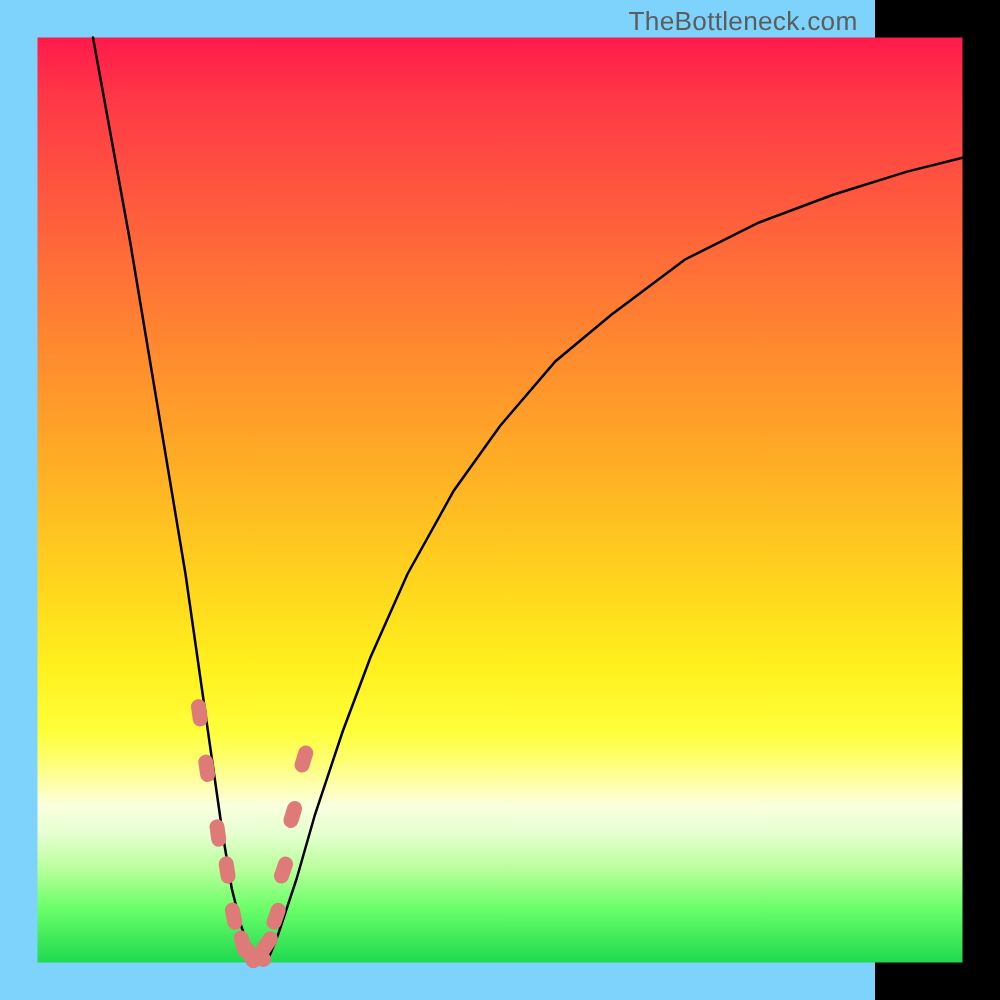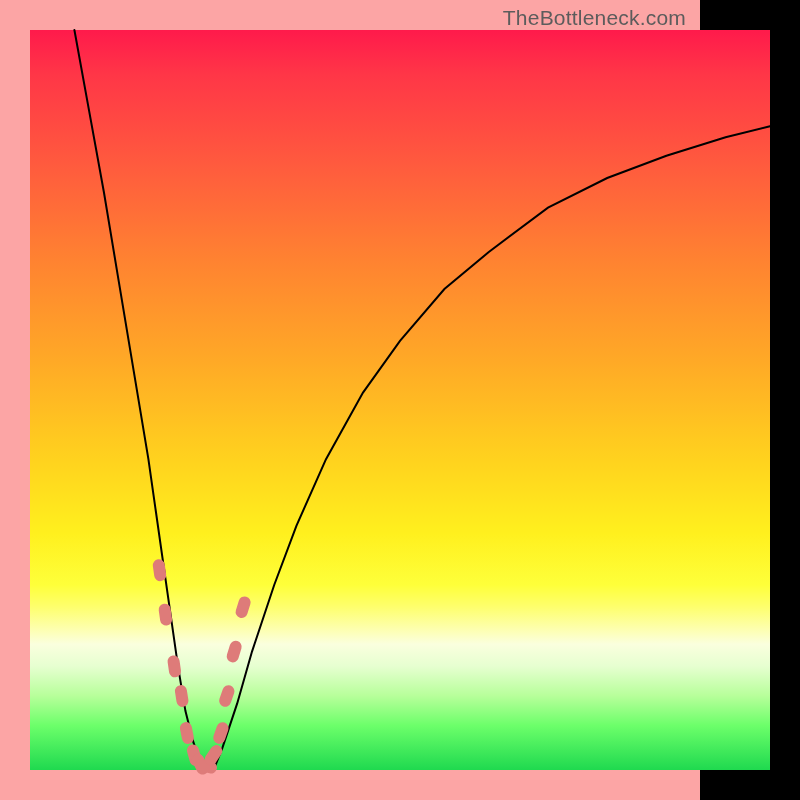--- a/index.html
+++ b/index.html
@@ -8,21 +8,21 @@
     width: 800px;
     height: 800px;
     overflow: hidden;
     background: #000;
     font-family: Arial, Helvetica, sans-serif;
   }
   .frame {
     position: relative;
     width: 700px;
     height: 800px;
-    background: #fca5a5;
+    background: #7dd3fc;
   }
   .plot-area {
     position: absolute;
     left: 30px;
     top: 30px;
     width: 740px;
     height: 740px;
     
     background:
       linear-gradient(to bottom,

